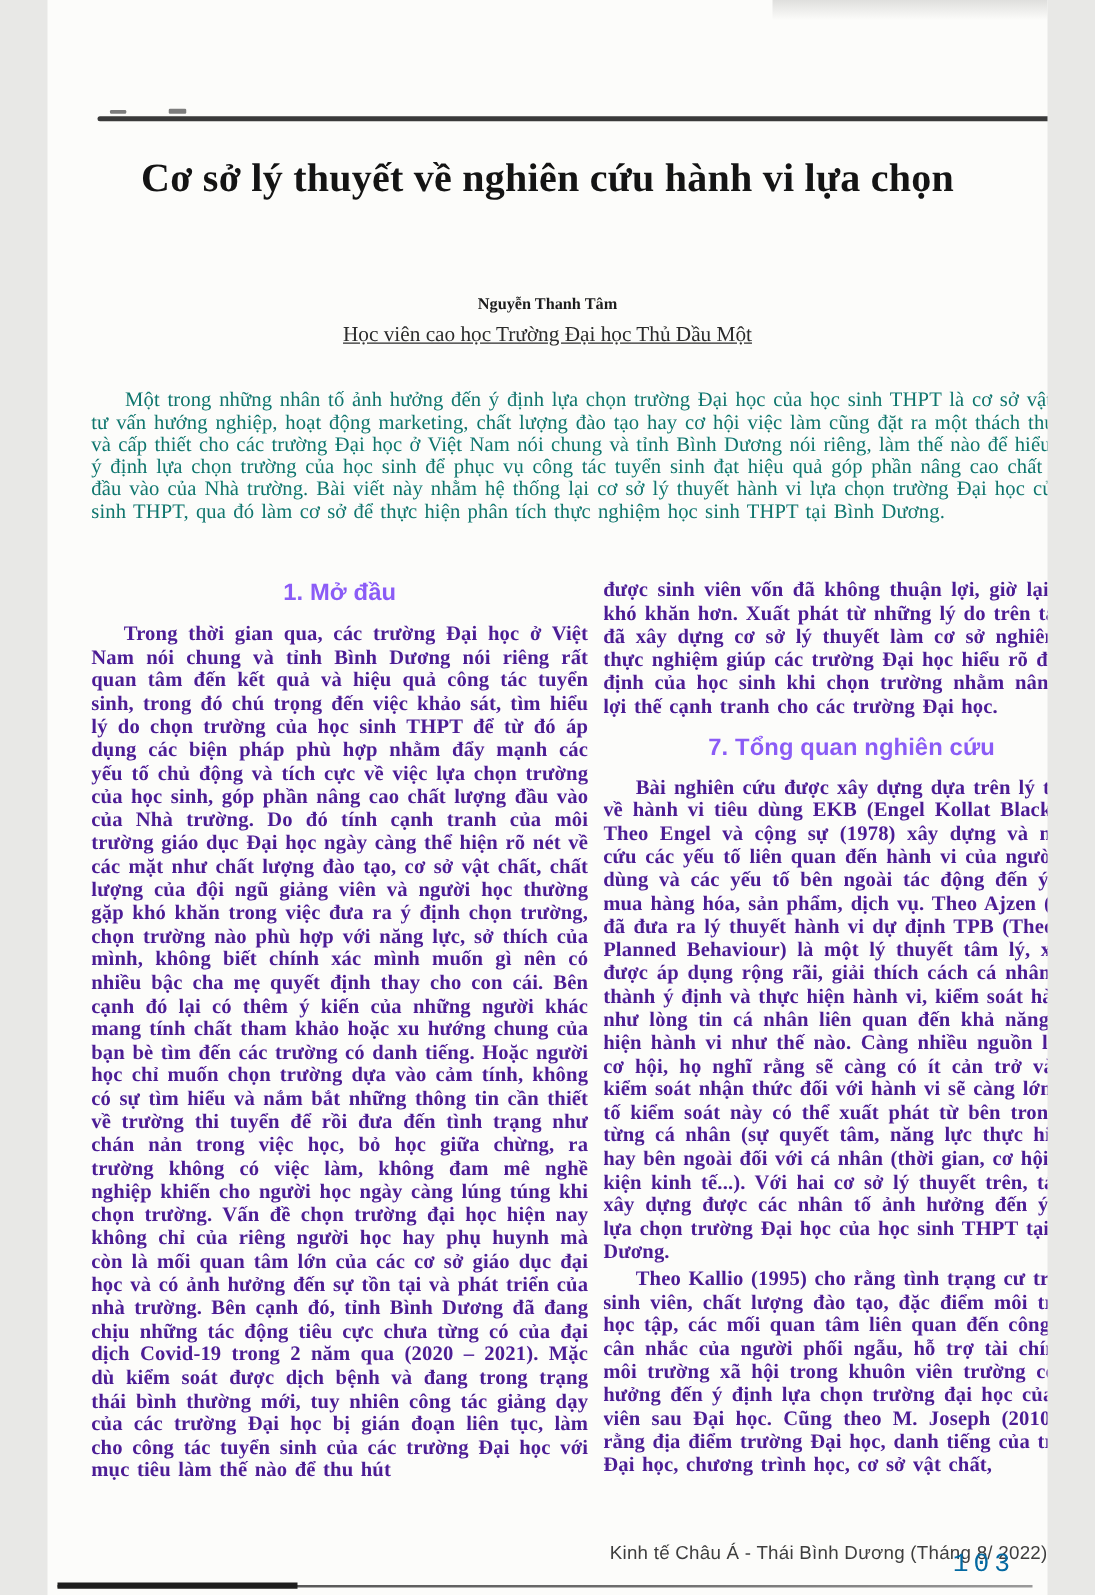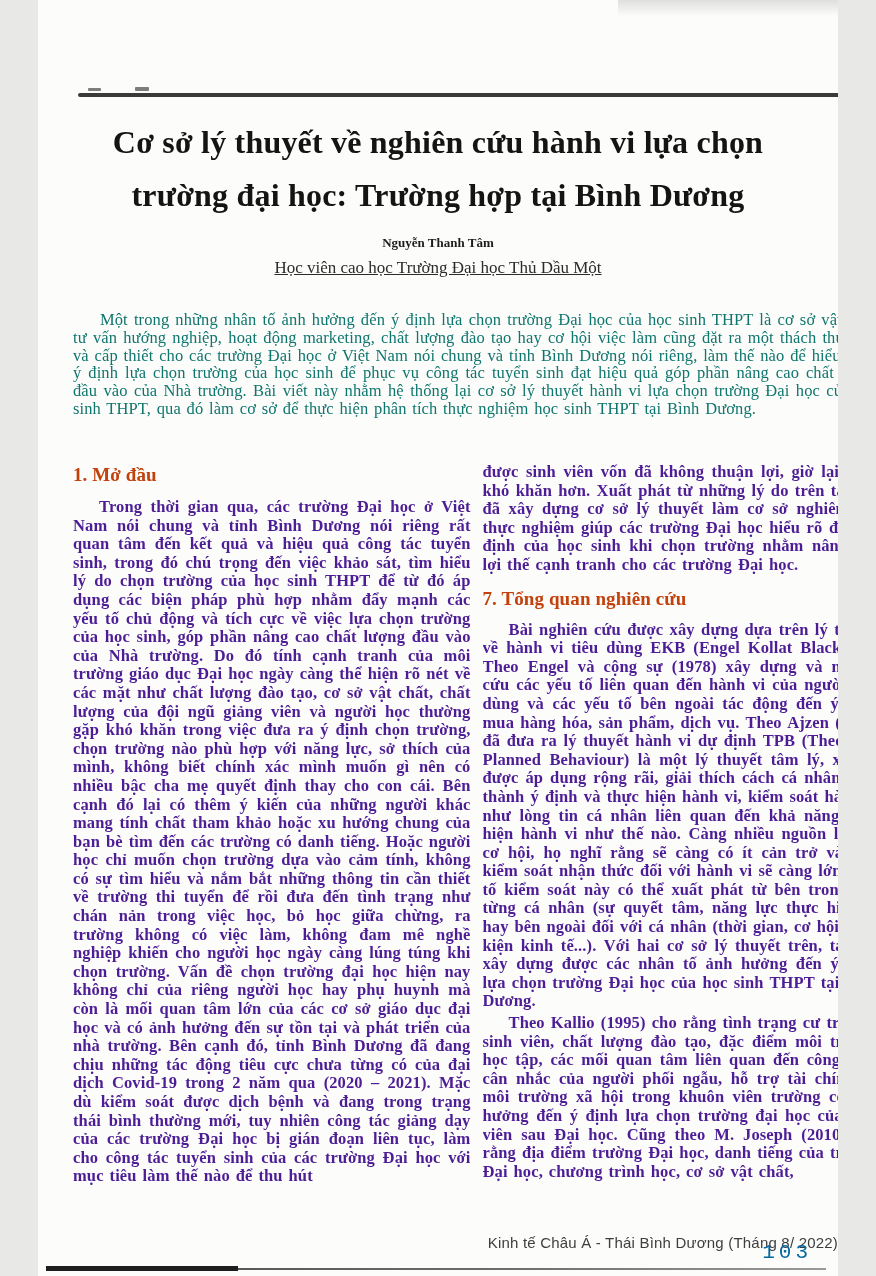--- a/index.html
+++ b/index.html
@@ -66,26 +66,27 @@
     color:#0f766e;
   }
   
   .columns {
     position:absolute; left:35px; top:463px; width:807px; height:762px;
     display:flex; gap:12px;
     overflow:hidden;
   }
   .col { width:398px; overflow:hidden; }
   .sec-heading {
-    font-family:Liberation Serif, serif;
+    font-family:Liberation Sans, sans-serif;
     font-weight:700;
     font-size:19px;
-    color:#c2410c;
+    color:#8b5cf6;
     margin:1px 0 12px 0;
     letter-spacing:0.1px;
+    text-align:center;
   }
   .col-right .sec-heading { margin:13px 0 11px 0; }
   .body-para {
     font-size:16.5px;
     line-height:18.6px;
     text-align:justify;
     text-indent:26px;
     word-spacing:1.7px;
     letter-spacing:0.12px;
     color:#4c1d95;
@@ -112,21 +113,21 @@
 </head>
 <body>
 
 <div class="page">
 
   <div class="corner-smudge"></div>
   <div class="speck s1"></div>
   <div class="speck s2"></div>
   <div class="top-rule"></div>
 
-  <h1 class="title"><span>Cơ sở lý thuyết về nghiên cứu hành vi lựa chọn</span><br><span>trường đại học: Trường hợp tại Bình Dương</span></h1>
+  <h1 class="title"><span>Cơ sở lý thuyết về nghiên cứu hành vi lựa chọn</span><br></h1>
 
   <div class="author">Nguyễn Thanh Tâm</div>
   <div class="affiliation">Học viên cao học Trường Đại học Thủ Dầu Một</div>
 
   <p class="abstract">Một trong những nhân tố ảnh hưởng đến ý định lựa chọn trường Đại học của học sinh THPT là cơ sở vật chất, tư vấn hướng nghiệp, hoạt động marketing, chất lượng đào tạo hay cơ hội việc làm cũng đặt ra một thách thức lớn và cấp thiết cho các trường Đại học ở Việt Nam nói chung và tỉnh Bình Dương nói riêng, làm thế nào để hiểu được ý định lựa chọn trường của học sinh để phục vụ công tác tuyển sinh đạt hiệu quả góp phần nâng cao chất lượng đầu vào của Nhà trường. Bài viết này nhằm hệ thống lại cơ sở lý thuyết hành vi lựa chọn trường Đại học của học sinh THPT, qua đó làm cơ sở để thực hiện phân tích thực nghiệm học sinh THPT tại Bình Dương.</p>
 
   <div class="columns">
     <div class="col col-left">
       <h2 class="sec-heading">1. Mở đầu</h2>
       <p class="body-para">Trong thời gian qua, các trường Đại học ở Việt Nam nói chung và tỉnh Bình Dương nói riêng rất quan tâm đến kết quả và hiệu quả công tác tuyển sinh, trong đó chú trọng đến việc khảo sát, tìm hiểu lý do chọn trường của học sinh THPT để từ đó áp dụng các biện pháp phù hợp nhằm đẩy mạnh các yếu tố chủ động và tích cực về việc lựa chọn trường của học sinh, góp phần nâng cao chất lượng đầu vào của Nhà trường. Do đó tính cạnh tranh của môi trường giáo dục Đại học ngày càng thể hiện rõ nét về các mặt như chất lượng đào tạo, cơ sở vật chất, chất lượng của đội ngũ giảng viên và người học thường gặp khó khăn trong việc đưa ra ý định chọn trường, chọn trường nào phù hợp với năng lực, sở thích của mình, không biết chính xác mình muốn gì nên có nhiều bậc cha mẹ quyết định thay cho con cái. Bên cạnh đó lại có thêm ý kiến của những người khác mang tính chất tham khảo hoặc xu hướng chung của bạn bè tìm đến các trường có danh tiếng. Hoặc người học chỉ muốn chọn trường dựa vào cảm tính, không có sự tìm hiểu và nắm bắt những thông tin cần thiết về trường thi tuyển để rồi đưa đến tình trạng như chán nản trong việc học, bỏ học giữa chừng, ra trường không có việc làm, không đam mê nghề nghiệp khiến cho người học ngày càng lúng túng khi chọn trường. Vấn đề chọn trường đại học hiện nay không chỉ của riêng người học hay phụ huynh mà còn là mối quan tâm lớn của các cơ sở giáo dục đại học và có ảnh hưởng đến sự tồn tại và phát triển của nhà trường. Bên cạnh đó, tỉnh Bình Dương đã đang chịu những tác động tiêu cực chưa từng có của đại dịch Covid-19 trong 2 năm qua (2020 – 2021). Mặc dù kiểm soát được dịch bệnh và đang trong trạng thái bình thường mới, tuy nhiên công tác giảng dạy của các trường Đại học bị gián đoạn liên tục, làm cho công tác tuyển sinh của các trường Đại học với mục tiêu làm thế nào để thu hút</p>

